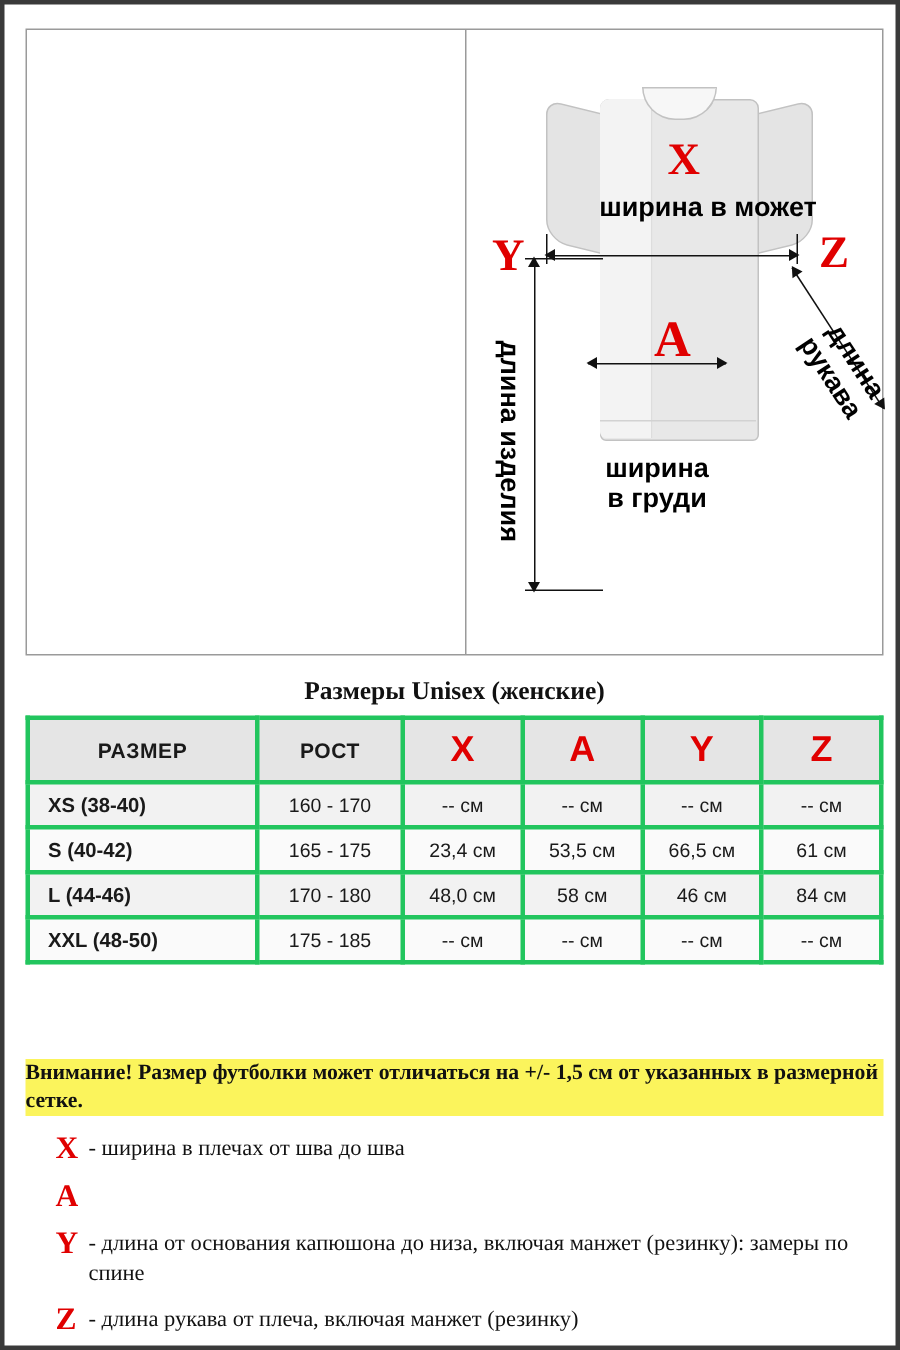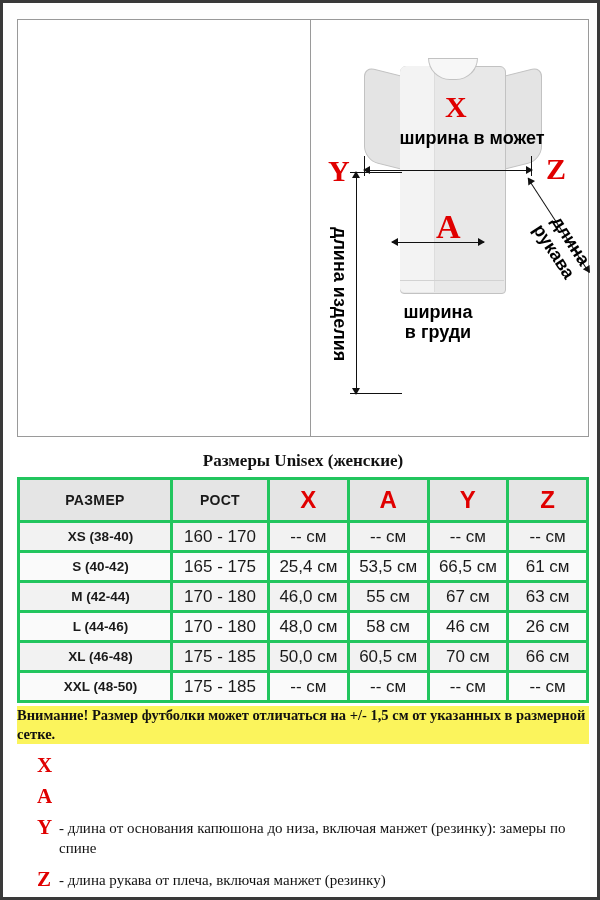--- a/index.html
+++ b/index.html
@@ -232,25 +232,25 @@
     font-weight: bold;
     letter-spacing: .4px;
   }
   .size-table thead th.mk {
     color: #e00000;
     font-size: 24px;
     letter-spacing: 0;
   }
   .size-table td {
     height: 25px;
-    font-size: 17px;
+    font-size: 13px;
     text-align: center;
   }
   .size-table td.size-name {
-    text-align: center;
+    text-align: left;
     padding-left: 12px;
     font-weight: bold;
     font-size: 13.5px;
   }
   .size-table tbody tr:nth-child(odd)  { background: #f2f2f2; }
   .size-table tbody tr:nth-child(even) { background: #fafafa; }
 
   
   .warning {
     position: absolute;
@@ -356,65 +356,50 @@
         <td class="size-name">XS (38-40)</td>
         <td>160 - 170</td>
         <td>--  см</td>
         <td>-- см</td>
         <td>-- см</td>
         <td>-- см</td>
       </tr>
       <tr>
         <td class="size-name">S (40-42)</td>
         <td>165 - 175</td>
-        <td>25,4 см</td>
+        <td>23,4 см</td>
         <td>53,5 см</td>
         <td>66,5 см</td>
         <td>61 см</td>
-      </tr>
-      <tr>
-        <td class="size-name">M (42-44)</td>
-        <td>170 - 180</td>
-        <td>46,0 см</td>
-        <td>55 см</td>
-        <td>67 см</td>
-        <td>63 см</td>
       </tr>
       <tr>
         <td class="size-name">L (44-46)</td>
         <td>170 - 180</td>
         <td>48,0 см</td>
         <td>58 см</td>
         <td>46 см</td>
-        <td>26 см</td>
-      </tr>
-      <tr>
-        <td class="size-name">XL (46-48)</td>
-        <td>175 - 185</td>
-        <td>50,0 см</td>
-        <td>60,5 см</td>
-        <td>70 см</td>
-        <td>66 см</td>
+        <td>84 см</td>
       </tr>
       <tr>
         <td class="size-name">XXL (48-50)</td>
         <td>175 - 185</td>
         <td>-- см</td>
         <td>-- см</td>
         <td>-- см</td>
         <td>-- см</td>
       </tr>
     </tbody>
   </table>
 
   <div class="warning">Внимание! Размер футболки может отличаться на +/- 1,5 см от указанных в размерной сетке.</div>
 
   <div class="legend">
     <div class="legend-row">
       <div class="legend-mark">X</div>
+      <div class="legend-text">- ширина в плечах от шва до шва</div>
     </div>
     <div class="legend-row">
       <div class="legend-mark">A</div>
     </div>
     <div class="legend-row">
       <div class="legend-mark">Y</div>
       <div class="legend-text">- длина от основания капюшона до низа, включая манжет (резинку): замеры по спине</div>
     </div>
     <div class="legend-row">
       <div class="legend-mark">Z</div>

